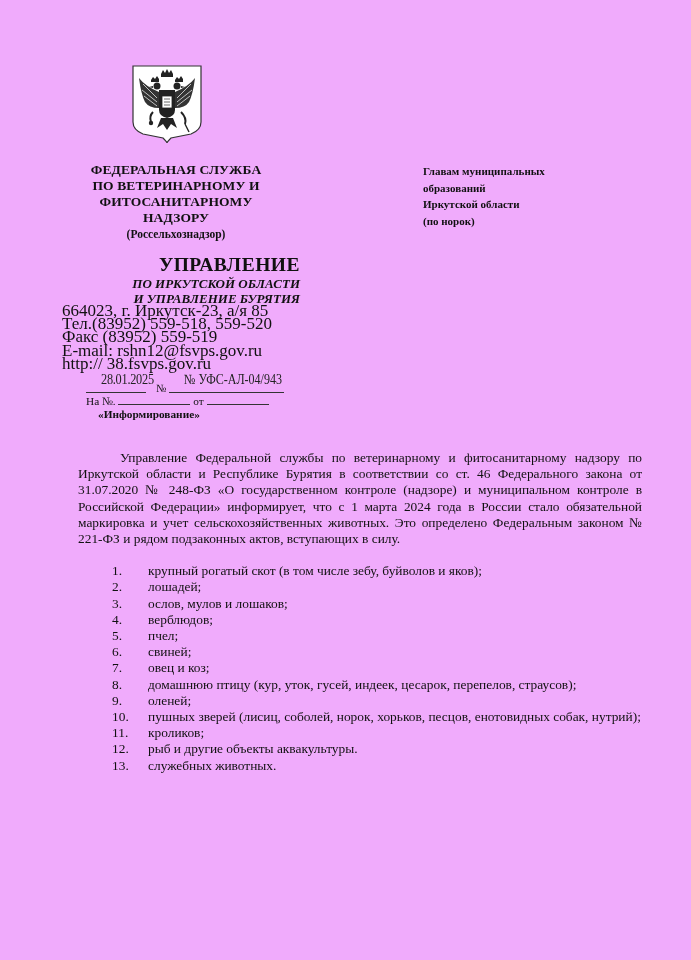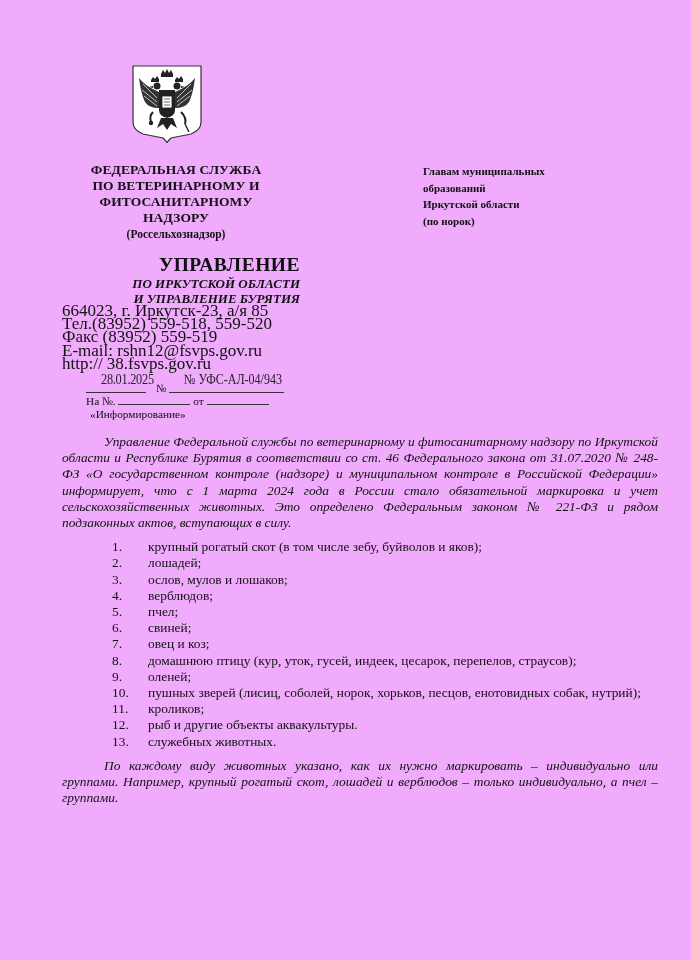--- a/index.html
+++ b/index.html
@@ -130,22 +130,23 @@
       white-space: nowrap;
     }
     .reg .ref-row .blank {
       display: inline-block;
       border-bottom: 1px solid #333;
       height: 10px;
       vertical-align: baseline;
     }
     .reg .subject {
       position: absolute;
-      left: 4px; top: 38px;
+      left: 12px; top: 38px;
       white-space: nowrap;
+      font-weight: bold;
     }
 
     
     .addressee {
       position: absolute;
       left: 423px;
       top: 163px;
       font-weight: bold;
       font-size: 11px;
       line-height: 16.5px;
@@ -155,23 +156,22 @@
     .body {
       position: absolute;
       left: 62px;
       top: 434px;
       width: 596px;
       font-size: 13.4px;
       line-height: 16.2px;
       text-align: justify;
     }
     .body p {
-      margin: 0;
+      margin: 16px;
       text-indent: 42px;
-      font-style: italic;
     }
     .body ol {
       list-style: none;
       margin: 8px;
       padding: 0;
     }
     .body li {
       position: relative;
       padding-left: 0;
       text-indent: 42px;
@@ -275,16 +275,15 @@
       <li><span class="num">5.</span><span>пчел;</span></li>
       <li><span class="num">6.</span><span>свиней;</span></li>
       <li><span class="num">7.</span><span>овец и коз;</span></li>
       <li><span class="num">8.</span><span>домашнюю птицу (кур, уток, гусей, индеек, цесарок, перепелов, страусов);</span></li>
       <li><span class="num">9.</span><span>оленей;</span></li>
       <li><span class="num">10.</span><span>пушных зверей (лисиц, соболей, норок, хорьков, песцов, енотовидных собак, нутрий);</span></li>
       <li><span class="num">11.</span><span>кроликов;</span></li>
       <li><span class="num">12.</span><span>рыб и другие объекты аквакультуры.</span></li>
       <li><span class="num">13.</span><span>служебных животных.</span></li>
     </ol>
-    <p>По каждому виду животных указано, как их нужно маркировать – индивидуально или группами. Например, крупный рогатый скот, лошадей и верблюдов – только индивидуально, а пчел – группами.</p>
   </div>
 
 </div>
 
 </body></html>

